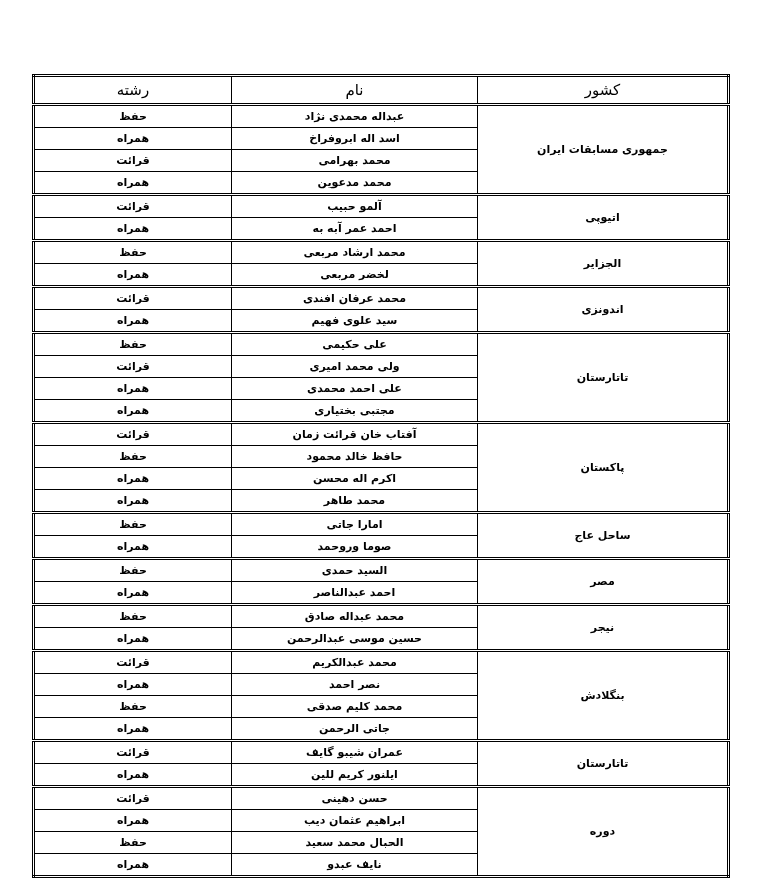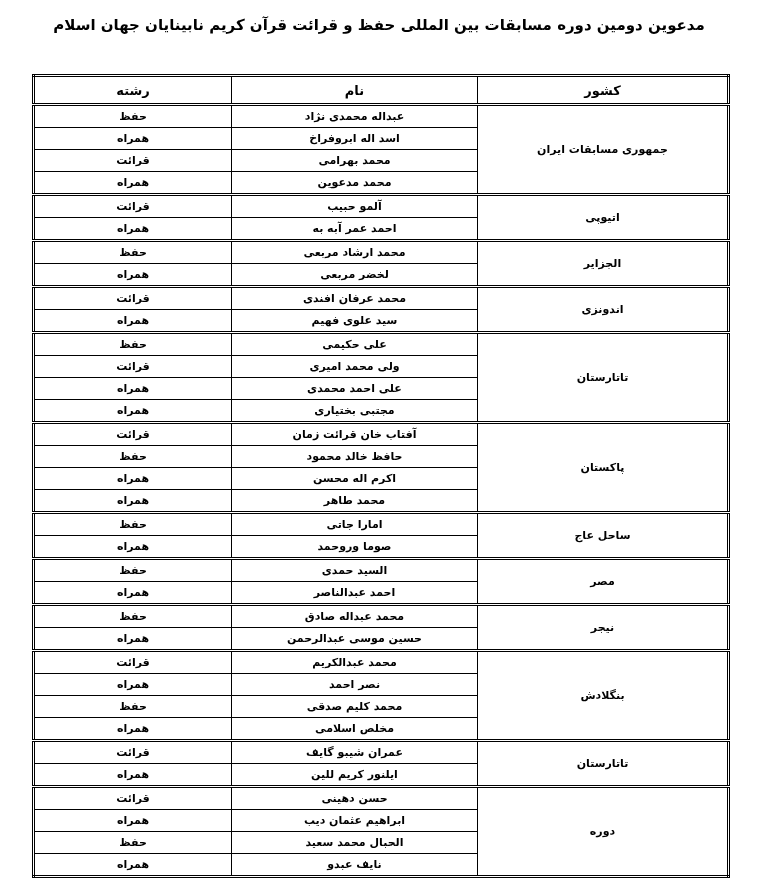--- a/index.html
+++ b/index.html
@@ -41,43 +41,42 @@
   .invitees-table td {
     border: 1px solid #000000;
     text-align: center;
     vertical-align: middle;
     padding: 0 4px;
     overflow: hidden;
     white-space: nowrap;
   }
   .invitees-table th {
     height: 26px;
-    font-size: 13px;
-    font-weight: bold;
+    font-size: 15px;
+    font-weight: normal;
     border-bottom: 3px double #000000;
     text-align: center;
   }
   .invitees-table td {
     height: 21px;
     font-size: 11px;
     font-weight: bold;
   }
   .invitees-table tr.group-start > td {
     border-top: 3px double #000000;
   }
   col.col-country { width: 251px; }
   col.col-name    { width: 246px; }
   col.col-field   { width: 198px; }
 </style>
 </head>
 <body>
 
 <div class="page">
 
-  <div class="doc-title">مدعوین دومین دوره مسابقات بین المللی حفظ و قرائت قرآن کریم نابینایان جهان اسلام</div>
 
   <table class="invitees-table" dir="rtl">
     <colgroup>
       <col class="col-country">
       <col class="col-name">
       <col class="col-field">
     </colgroup>
     <thead>
       <tr>
         <th>کشور</th>
@@ -208,21 +207,21 @@
       </tr>
       <tr>
         <td>نصر احمد</td>
         <td>همراه</td>
       </tr>
       <tr>
         <td>محمد کلیم صدقی</td>
         <td>حفظ</td>
       </tr>
       <tr>
-        <td>مخلص اسلامی</td>
+        <td>جاتی الرحمن</td>
         <td>همراه</td>
       </tr>
 
       <tr class="group-start">
         <td rowspan="2">تاتارستان</td>
         <td>عمران شیبو گایف</td>
         <td>قرائت</td>
       </tr>
       <tr>
         <td>ایلنور کریم للین</td>

